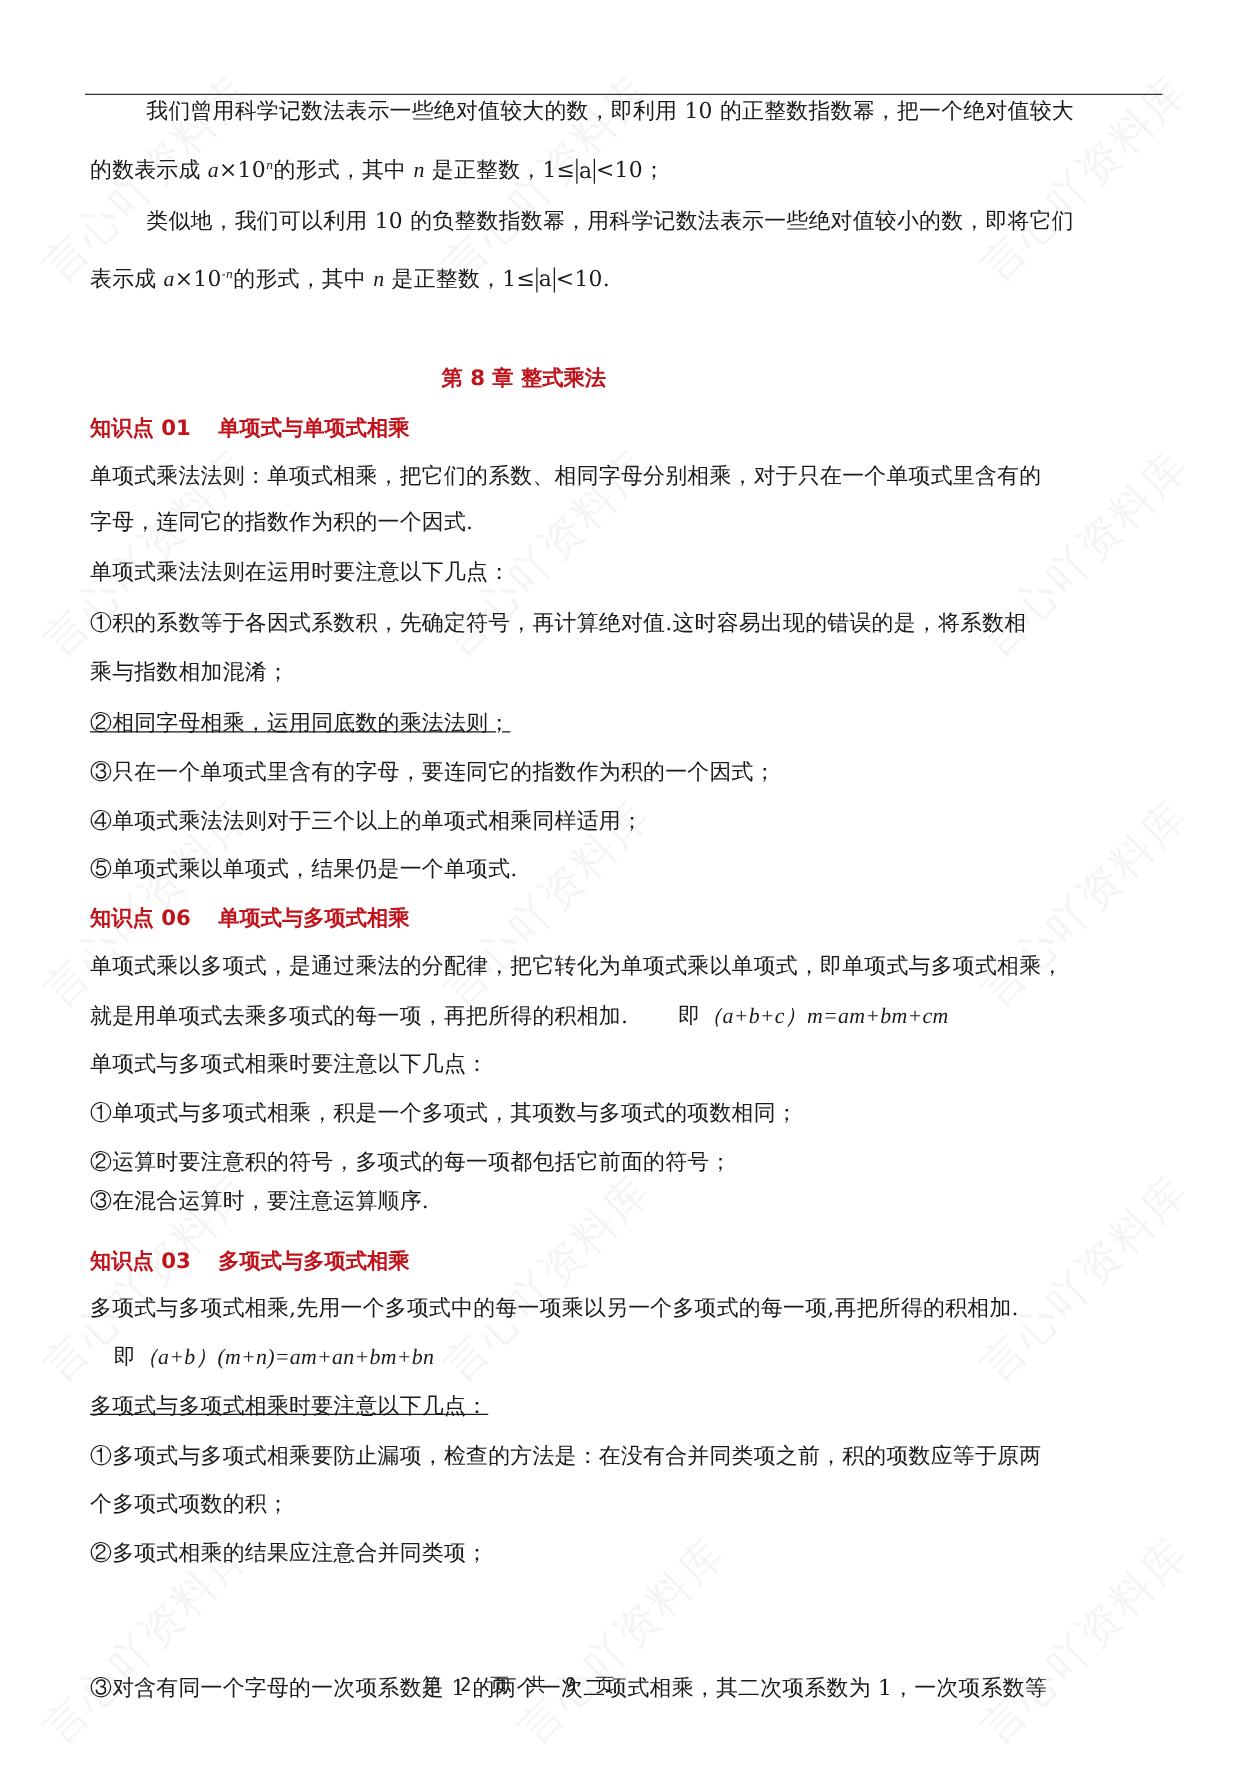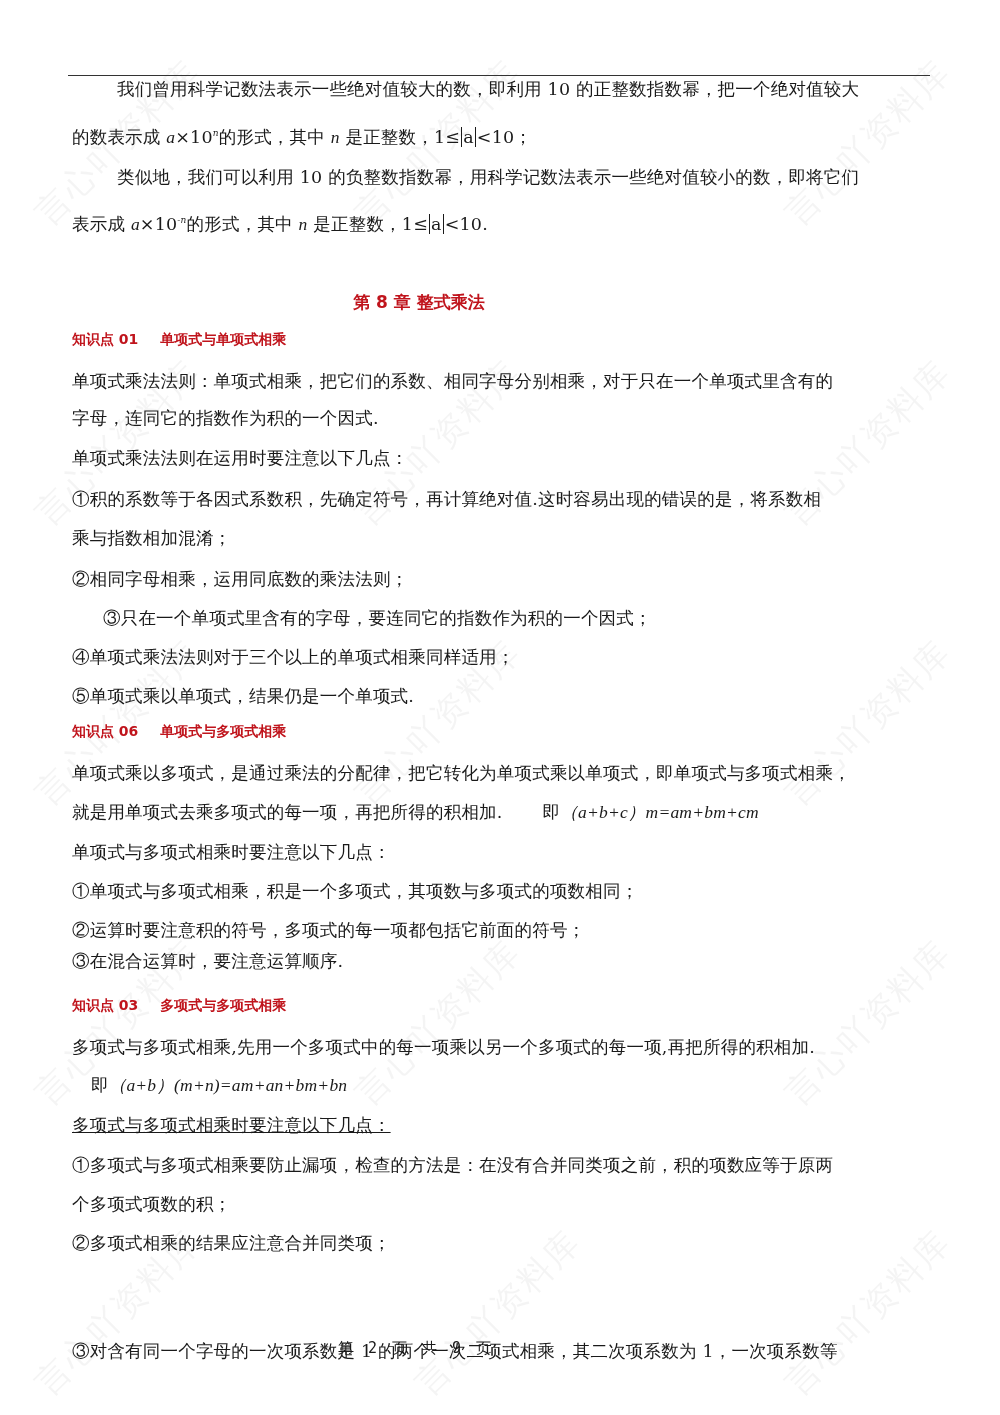--- a/index.html
+++ b/index.html
@@ -60,21 +60,21 @@
       font-family: "DejaVu Sans", sans-serif;
       font-weight: bold;
       font-size: 17px;
       color: #c0141c;
     }
     .kp-heading {
       position: absolute;
       left: 72px;
       font-family: "DejaVu Sans", sans-serif;
       font-weight: bold;
-      font-size: 14px;
+      font-size: 17px;
       color: #c0141c;
       white-space: nowrap;
     }
     .kp-heading .kp-num { margin-right: 22px; }
     .math { font-style: italic; font-family: "Liberation Serif", serif; }
     .sup { font-size: 9px; vertical-align: super; font-style: italic; }
     .abs {
       border-left: 1px solid #1a1a1a;
       border-right: 1px solid #1a1a1a;
       padding: 0 1px;
@@ -121,22 +121,22 @@
   <div class="line" style="top:209px;"><span>表示成 </span><span class="math">a</span><span>×10</span><span class="sup">-n</span><span>的形式，其中 </span><span class="math">n</span><span> 是正整数，1≤</span><span class="abs">a</span><span>&lt;10.</span></div>
 
   <div class="chapter-title">第 8 章  整式乘法</div>
 
   <div class="kp-heading" style="top:331px;"><span class="kp-num">知识点 01</span><span>单项式与单项式相乘</span></div>
   <div class="line" style="top:370px;">单项式乘法法则：单项式相乘，把它们的系数、相同字母分别相乘，对于只在一个单项式里含有的</div>
   <div class="line" style="top:407px;">字母，连同它的指数作为积的一个因式.</div>
   <div class="line" style="top:447px;">单项式乘法法则在运用时要注意以下几点：</div>
   <div class="line" style="top:488px;">①积的系数等于各因式系数积，先确定符号，再计算绝对值.这时容易出现的错误的是，将系数相</div>
   <div class="line" style="top:527px;">乘与指数相加混淆；</div>
-  <div class="line" style="top:568px;">②相同字母相乘，运用同底数的乘法法则；</div>
-  <div class="line" style="top:607px;margin-left:31px;">③只在一个单项式里含有的字母，要连同它的指数作为积的一个因式；</div>
+  <div class="line" style="top:568px;text-decoration:underline;">②相同字母相乘，运用同底数的乘法法则；</div>
+  <div class="line" style="top:607px;">③只在一个单项式里含有的字母，要连同它的指数作为积的一个因式；</div>
   <div class="line" style="top:646px;">④单项式乘法法则对于三个以上的单项式相乘同样适用；</div>
   <div class="line" style="top:685px;">⑤单项式乘以单项式，结果仍是一个单项式.</div>
 
   <div class="kp-heading" style="top:723px;"><span class="kp-num">知识点 06</span><span>单项式与多项式相乘</span></div>
   <div class="line" style="top:762px;">单项式乘以多项式，是通过乘法的分配律，把它转化为单项式乘以单项式，即单项式与多项式相乘，</div>
   <div class="line" style="top:801px;"><span>就是用单项式去乘多项式的每一项，再把所得的积相加.</span><span style="display:inline-block;width:40px;"></span><span>即</span><span class="math">（a+b+c）m=am+bm+cm</span></div>
   <div class="line" style="top:841px;">单项式与多项式相乘时要注意以下几点：</div>
   <div class="line" style="top:880px;">①单项式与多项式相乘，积是一个多项式，其项数与多项式的项数相同；</div>
   <div class="line" style="top:919px;">②运算时要注意积的符号，多项式的每一项都包括它前面的符号；</div>
   <div class="line" style="top:950px;">③在混合运算时，要注意运算顺序.</div>

